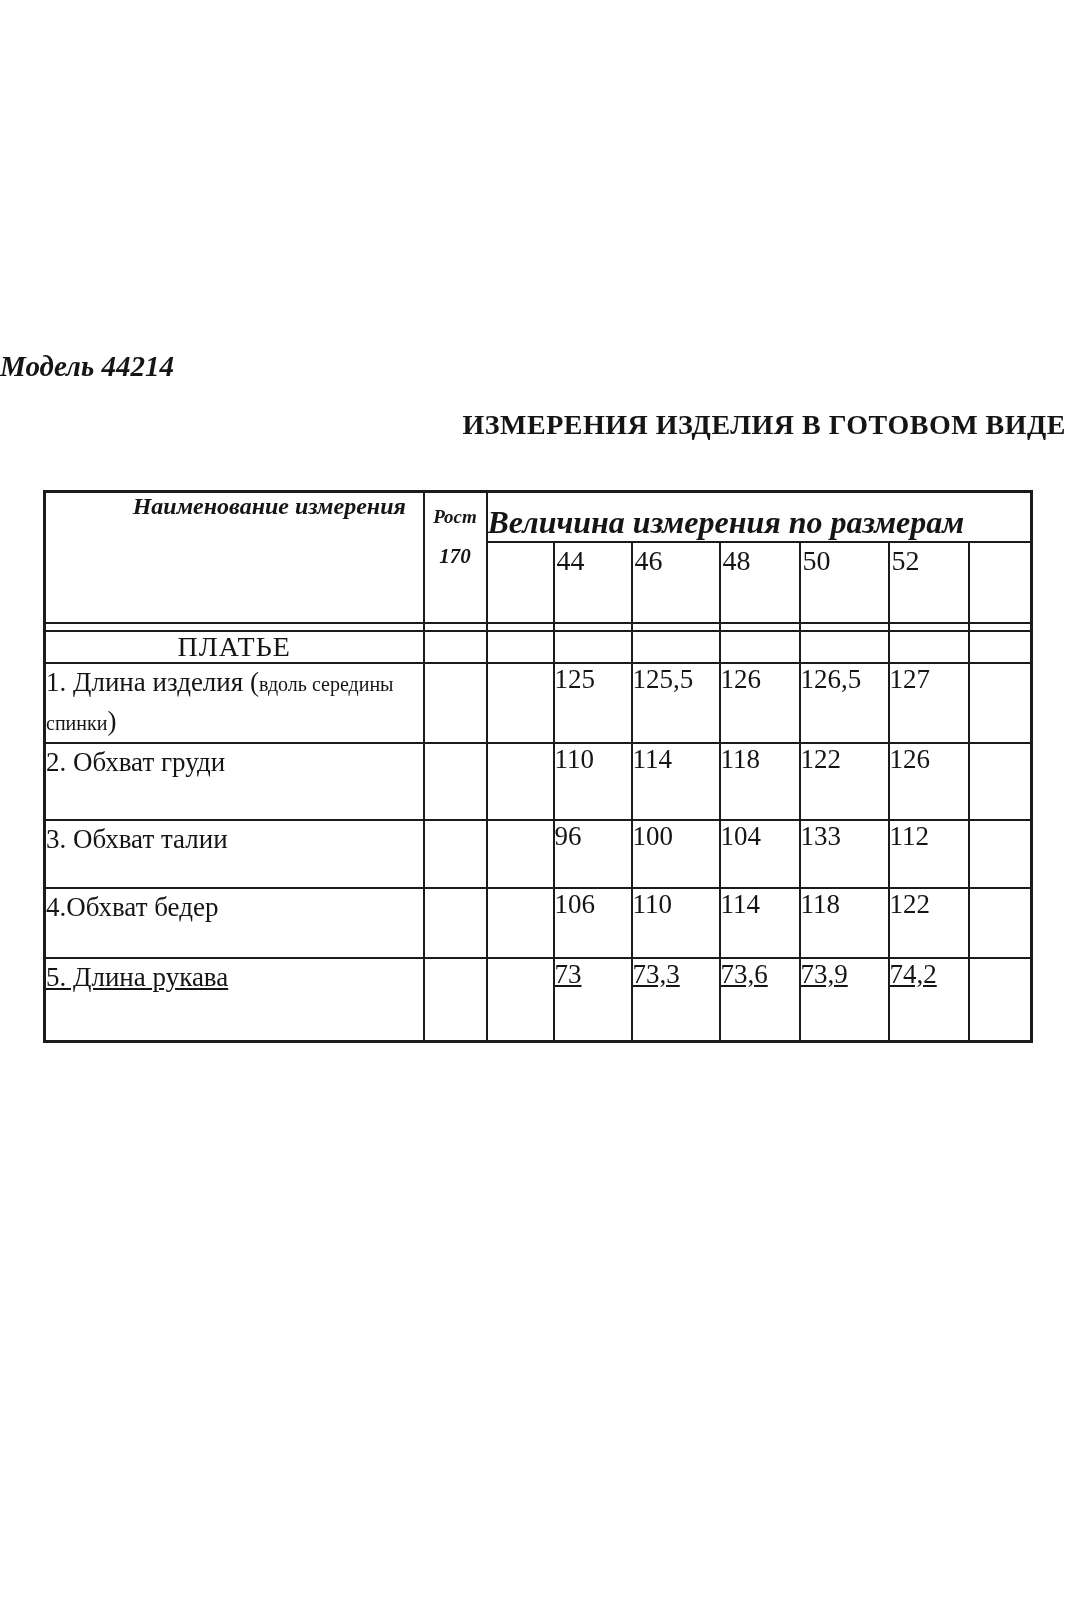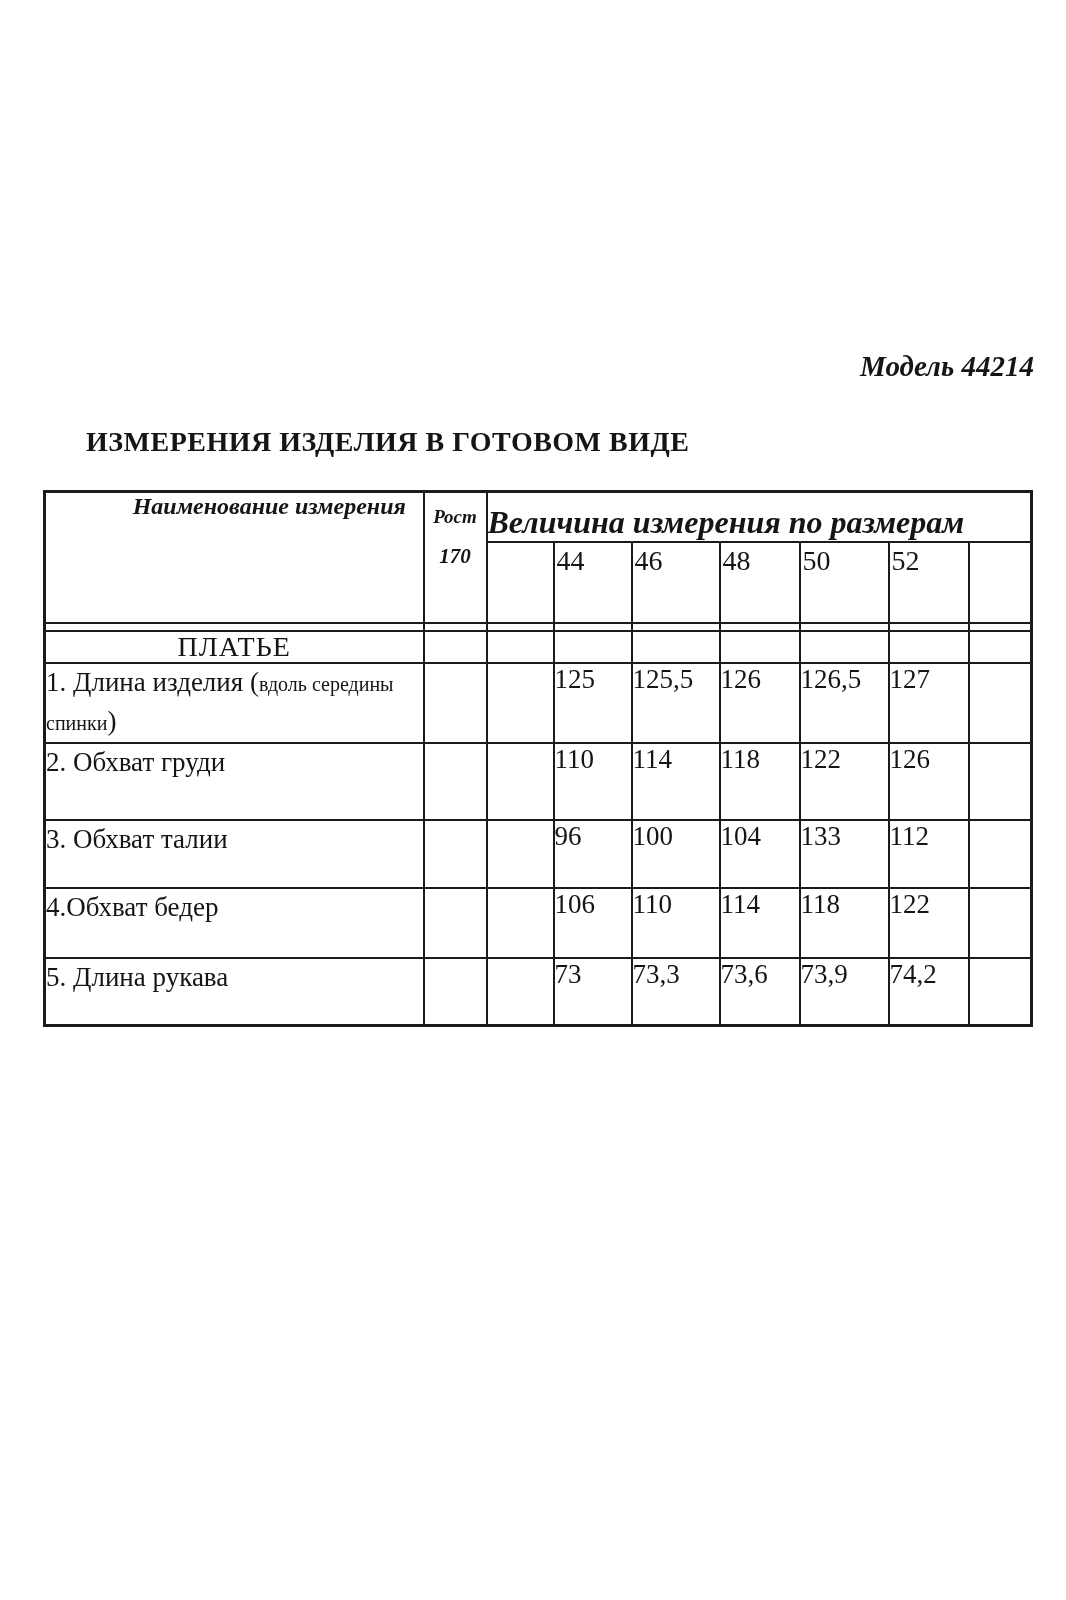--- a/index.html
+++ b/index.html
@@ -14,33 +14,33 @@
     font-family: "Liberation Serif", "DejaVu Serif", serif;
     color: #151515;
     overflow: hidden;
   }
 
   .title-model {
     position: absolute;
     top: 350px;
     left: 0;
     width: 1034px;
-    text-align: right;
+    text-align: left;
     font-size: 29px;
     font-weight: bold;
     font-style: italic;
     white-space: nowrap;
   }
 
   .title-heading {
     position: absolute;
-    top: 426px;
+    top: 409px;
     left: 86px;
     width: 980px;
-    text-align: left;
+    text-align: right;
     font-size: 28px;
     font-weight: bold;
     letter-spacing: 0.5px;
     white-space: nowrap;
   }
 
   table.measure {
     position: absolute;
     left: 43px;
     top: 490px;
@@ -102,21 +102,21 @@
     font-size: 28px;
     line-height: 30px;
     letter-spacing: 1px;
   }
 
   tr.r-data td { vertical-align: top; }
   tr.rh-1 { height: 66px; }
   tr.rh-2 { height: 77px; }
   tr.rh-3 { height: 68px; padding-left: 11px; }
   tr.rh-4 { height: 70px; }
-  tr.rh-5 { height: 68px; }
+  tr.rh-5 { height: 84px; text-decoration: underline; }
 
   td.c-label {
     font-size: 27px;
     line-height: 37px;
     padding: 2px 8px 0 8px;
     text-align: left;
   }
   td.c-label .small-text { font-size: 20px; }
 
   td.c-val {

